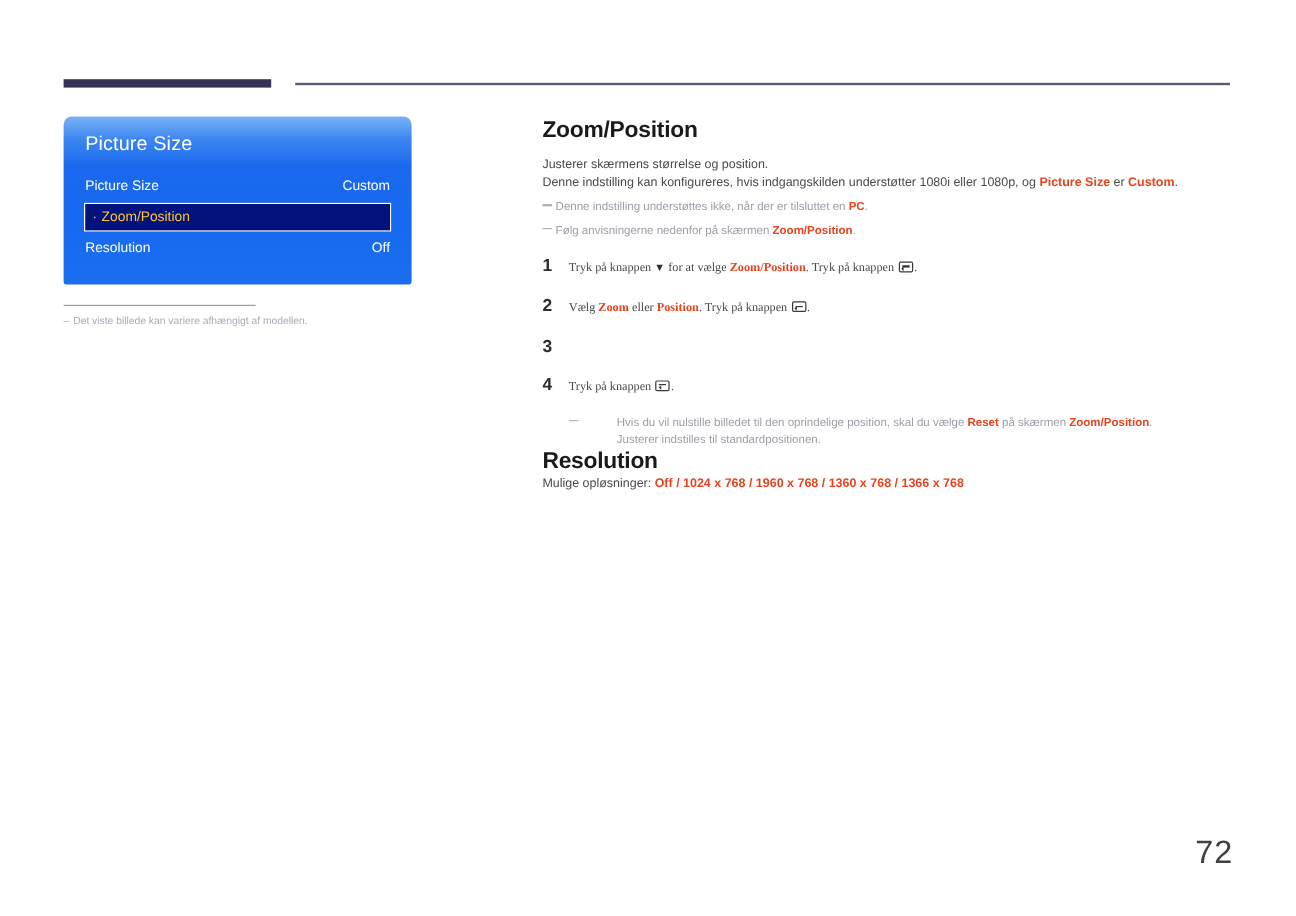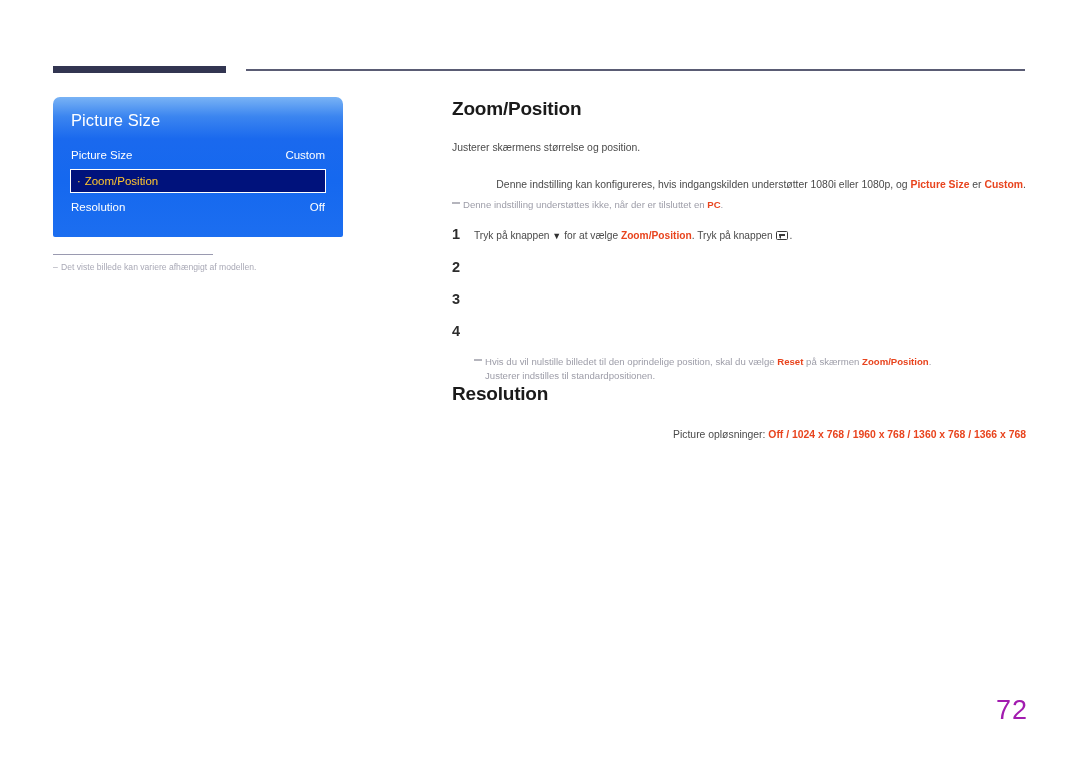--- a/index.html
+++ b/index.html
@@ -134,23 +134,23 @@
     margin: 0;
     font-size: 19px;
     font-weight: bold;
     color: #1a1a1a;
     letter-spacing: -0.2px;
   }
   .para {
     font-size: 10.4px;
     color: #4a4a4a;
     line-height: 1.45;
-    margin-top: 20px;
-  }
-  .para.tight { margin-top: 22px; text-align: right; }
+    margin-top: 10px;
+  }
+  .para.tight { margin-top: 0; }
   .hl { color: #e8441e; font-weight: bold; }
 
   .dashnote {
     font-size: 9.6px;
     color: #9d9da8;
     line-height: 1.45;
     margin-top: 6px;
     display: flex;
     align-items: flex-start;
   }
@@ -183,20 +183,21 @@
     width: 22px;
     font-size: 14.5px;
     font-weight: bold;
     color: #2c2c2c;
   }
   .step-txt {
     flex: 1 1 auto;
     font-size: 10.2px;
     color: #4a4a4a;
     line-height: 1.4;
+    font-family: Liberation Serif, serif;
   }
 
   
   .keyenter {
     display: inline-block;
     width: 12px;
     height: 9px;
     border: 1.4px solid #3a3a3a;
     border-radius: 1.5px;
     position: relative;
@@ -221,32 +222,33 @@
     width: 0; height: 0;
     border-top: 2px solid transparent;
     border-bottom: 2px solid transparent;
     border-right: 2.6px solid #3a3a3a;
   }
   .arrowg { font-size: 9px; color: #2f2f2f; letter-spacing: 0.2px; }
 
   .note-indent {
     margin-left: 22px;
     margin-top: 2px;
+    gap: 29px;
   }
   .note-indent .body { padding-left: 0; }
 
   .sec2 { margin-top: 28px; }
 
   
   .pagenum {
     position: absolute;
     right: 52px;
     bottom: 37px;
     font-size: 27px;
-    color: #a21caf;
+    color: #404040;
     letter-spacing: 1px;
   }
 </style>
 </head>
 <body>
 
 <div class="hdr-thick"></div>
 <div class="hdr-thin"></div>
 
 <div class="osd-panel">
@@ -282,49 +284,55 @@
 
   <div class="para tight">
     <span>Denne indstilling kan konfigureres, hvis indgangskilden understøtter 1080i eller 1080p, og </span><span class="hl">Picture Size</span><span> er </span><span class="hl">Custom</span><span>.</span>
   </div>
 
   <div class="dashnote">
     <span class="dash"></span>
     <span class="body"><span>Denne indstilling understøttes ikke, når der er tilsluttet en </span><span class="hl">PC</span><span>.</span></span>
   </div>
 
+  <div class="dashnote">
+    <span class="dash"></span>
+    <span class="body"><span>Følg anvisningerne nedenfor på skærmen </span><span class="hl">Zoom/Position</span><span>.</span></span>
+  </div>
 
   <div class="steps">
 
     <div class="step">
       <span class="step-num">1</span>
       <span class="step-txt"><span>Tryk på knappen </span><span class="arrowg">▼</span><span> for at vælge </span><span class="hl">Zoom/Position</span><span>. Tryk på knappen </span><span class="keyenter"></span><span>.</span></span>
     </div>
 
     <div class="step">
       <span class="step-num">2</span>
+      <span class="step-txt"><span>Vælg </span><span class="hl">Zoom</span><span> eller </span><span class="hl">Position</span><span>. Tryk på knappen </span><span class="keyenter"></span><span>.</span></span>
     </div>
 
     <div class="step">
       <span class="step-num">3</span>
     </div>
 
     <div class="step">
       <span class="step-num">4</span>
+      <span class="step-txt"><span>Tryk på knappen </span><span class="keyenter"></span><span>.</span></span>
     </div>
 
   </div>
 
   <div class="dashnote note-indent">
     <span class="dash"></span>
     <span class="body"><span>Hvis du vil nulstille billedet til den oprindelige position, skal du vælge </span><span class="hl">Reset</span><span> på skærmen </span><span class="hl">Zoom/Position</span><span>.</span><br><span>Justerer indstilles til standardpositionen.</span></span>
   </div>
 
   <h2 class="sec-title sec2">Resolution</h2>
 
 
   <div class="para tight">
-    <span>Picture opløsninger: </span><span class="hl">Off / 1024 x 768 / 1960 x 768 / 1360 x 768 / 1366 x 768</span>
+    <span>Mulige opløsninger: </span><span class="hl">Off / 1024 x 768 / 1960 x 768 / 1360 x 768 / 1366 x 768</span>
   </div>
 
 </div>
 
 <div class="pagenum">72</div>
 
 </body></html>

